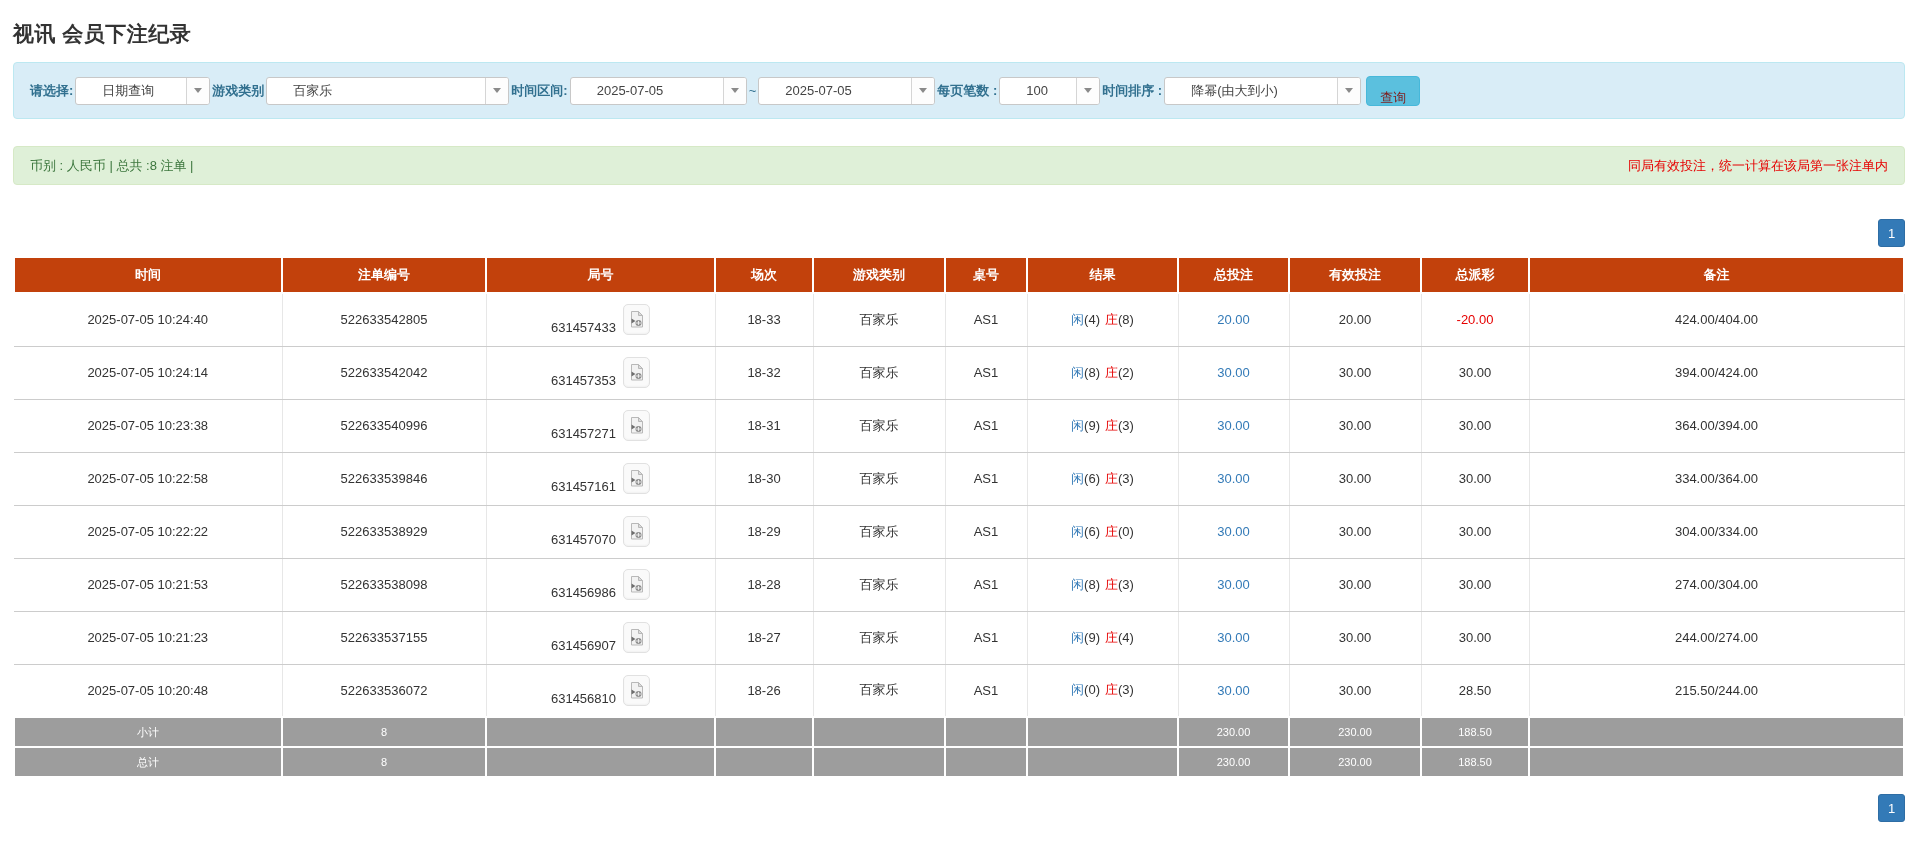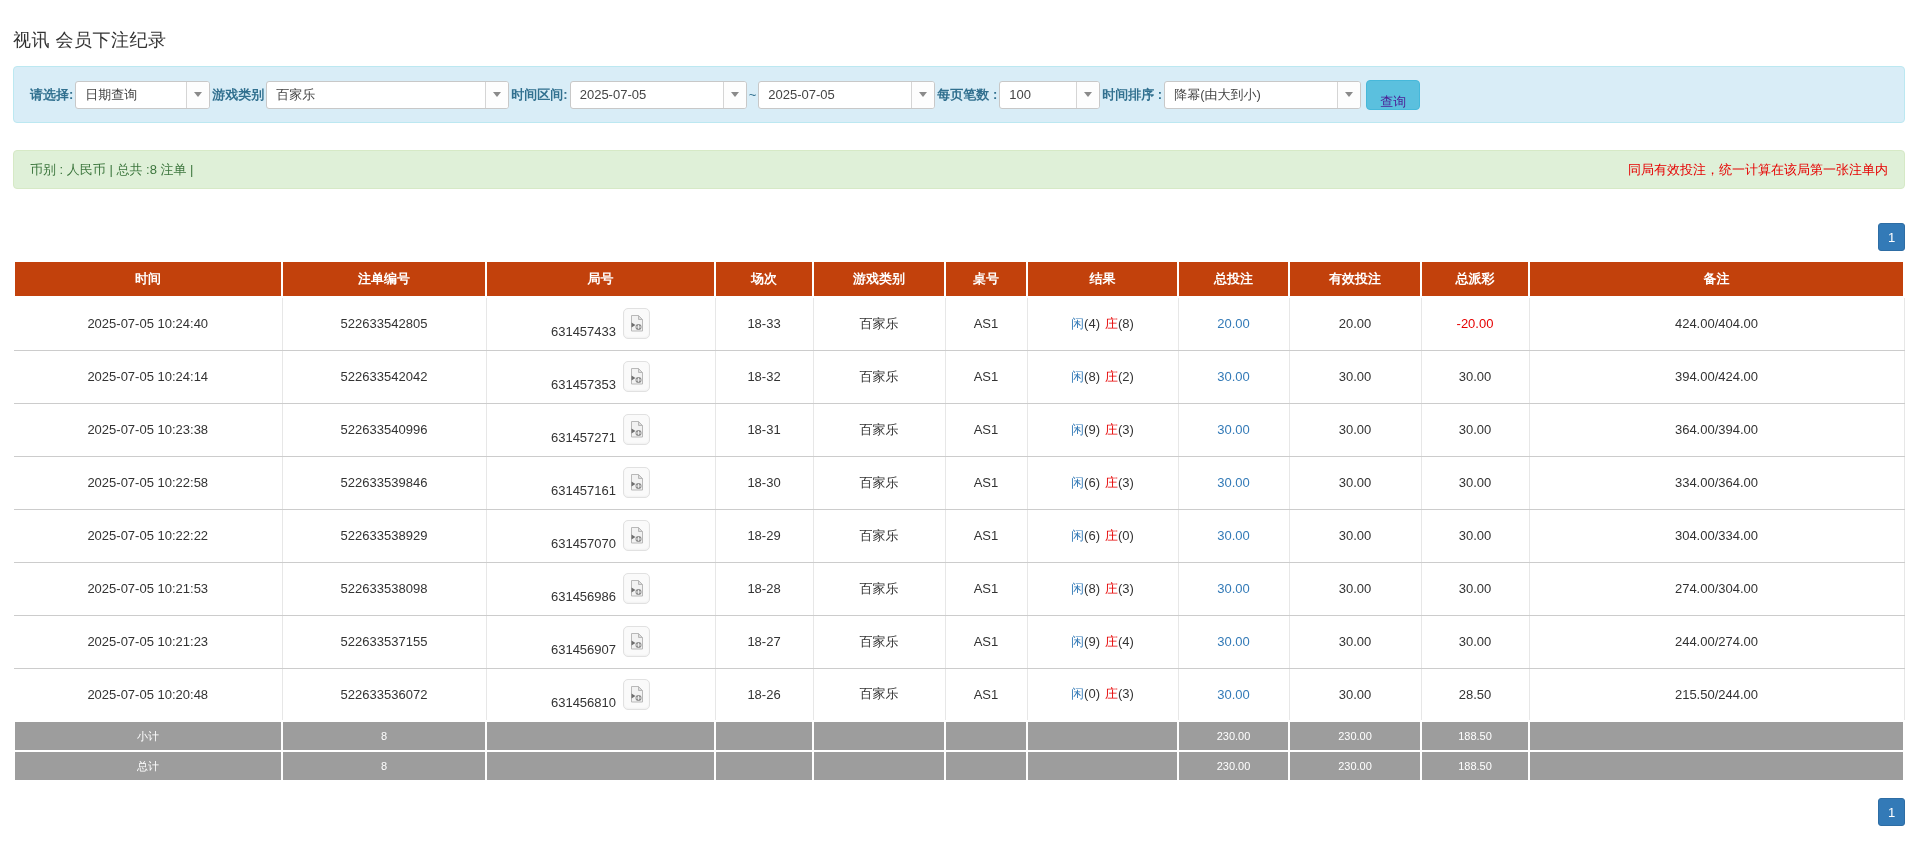--- a/index.html
+++ b/index.html
@@ -4,46 +4,46 @@
 <style>
   * { box-sizing: border-box; }
   html,body { margin:0; padding:0; background:#fff; }
   body {
     width:1918px; height:843px;
     font-family:"Liberation Sans","DejaVu Sans",sans-serif;
     font-size:13px; color:#333; overflow:hidden;
   }
   .page { padding:6px 13px 0 13px; }
 
-  .page-title { font-size:18px; font-weight:400; color:#333; margin:22px 0 14px 0; letter-spacing:0.5px; }
+  .page-title { font-size:21px; font-weight:700; color:#333; margin:14px 0 14px 0; letter-spacing:0.5px; }
 
   
   .filter-panel {
     background:#d9edf7; border:1px solid #bce8f1; border-radius:4px;
     height:57px; display:flex; align-items:center; padding:0 16px; gap:2px;
   }
   .f-label { color:#31708f; font-weight:bold; white-space:nowrap; }
   .combo {
     display:inline-flex; align-items:stretch; background:#fff;
     border:1px solid #c8c8c8; border-radius:3px; height:28px; overflow:hidden;
   }
-  .combo .val { padding:0 9px; line-height:26px; color:#444; white-space:nowrap; overflow:hidden; }
+  .combo .val { padding:0 26px; line-height:26px; color:#444; white-space:nowrap; overflow:hidden; }
   .combo .caret-btn {
     width:23px; border-left:1px solid #d5d5d5; background:#fdfdfd;
     display:flex; align-items:center; justify-content:center; cursor:pointer;
   }
   .caret { width:0; height:0; border-left:4px solid transparent; border-right:4px solid transparent; border-top:5px solid #8a8a8a; }
   .w-select .val { width:110px; }
   .w-game .val { width:218px; }
   .w-date .val { width:152px; }
   .w-size .val { width:76px; }
   .w-sort .val { width:172px; }
   .tilde { color:#31708f; }
   .search-btn {
-    background:#5bc0de; border:1px solid #46b8da; color:#4c1d95; font-size:13px;
+    background:#5bc0de; border:1px solid #46b8da; color:#7f1d1d; font-size:13px;
     height:30px; padding:12px 13px; border-radius:4px; cursor:pointer; margin-left:3px;
   }
 
   
   .summary-bar {
     margin-top:27px; background:#dff0d8; border:1px solid #d6e9c6; border-radius:4px;
     height:39px; display:flex; align-items:center; justify-content:space-between; padding:0 16px;
   }
   .summary-left { color:#3c763d; }
   .summary-right { color:#e60000; }

